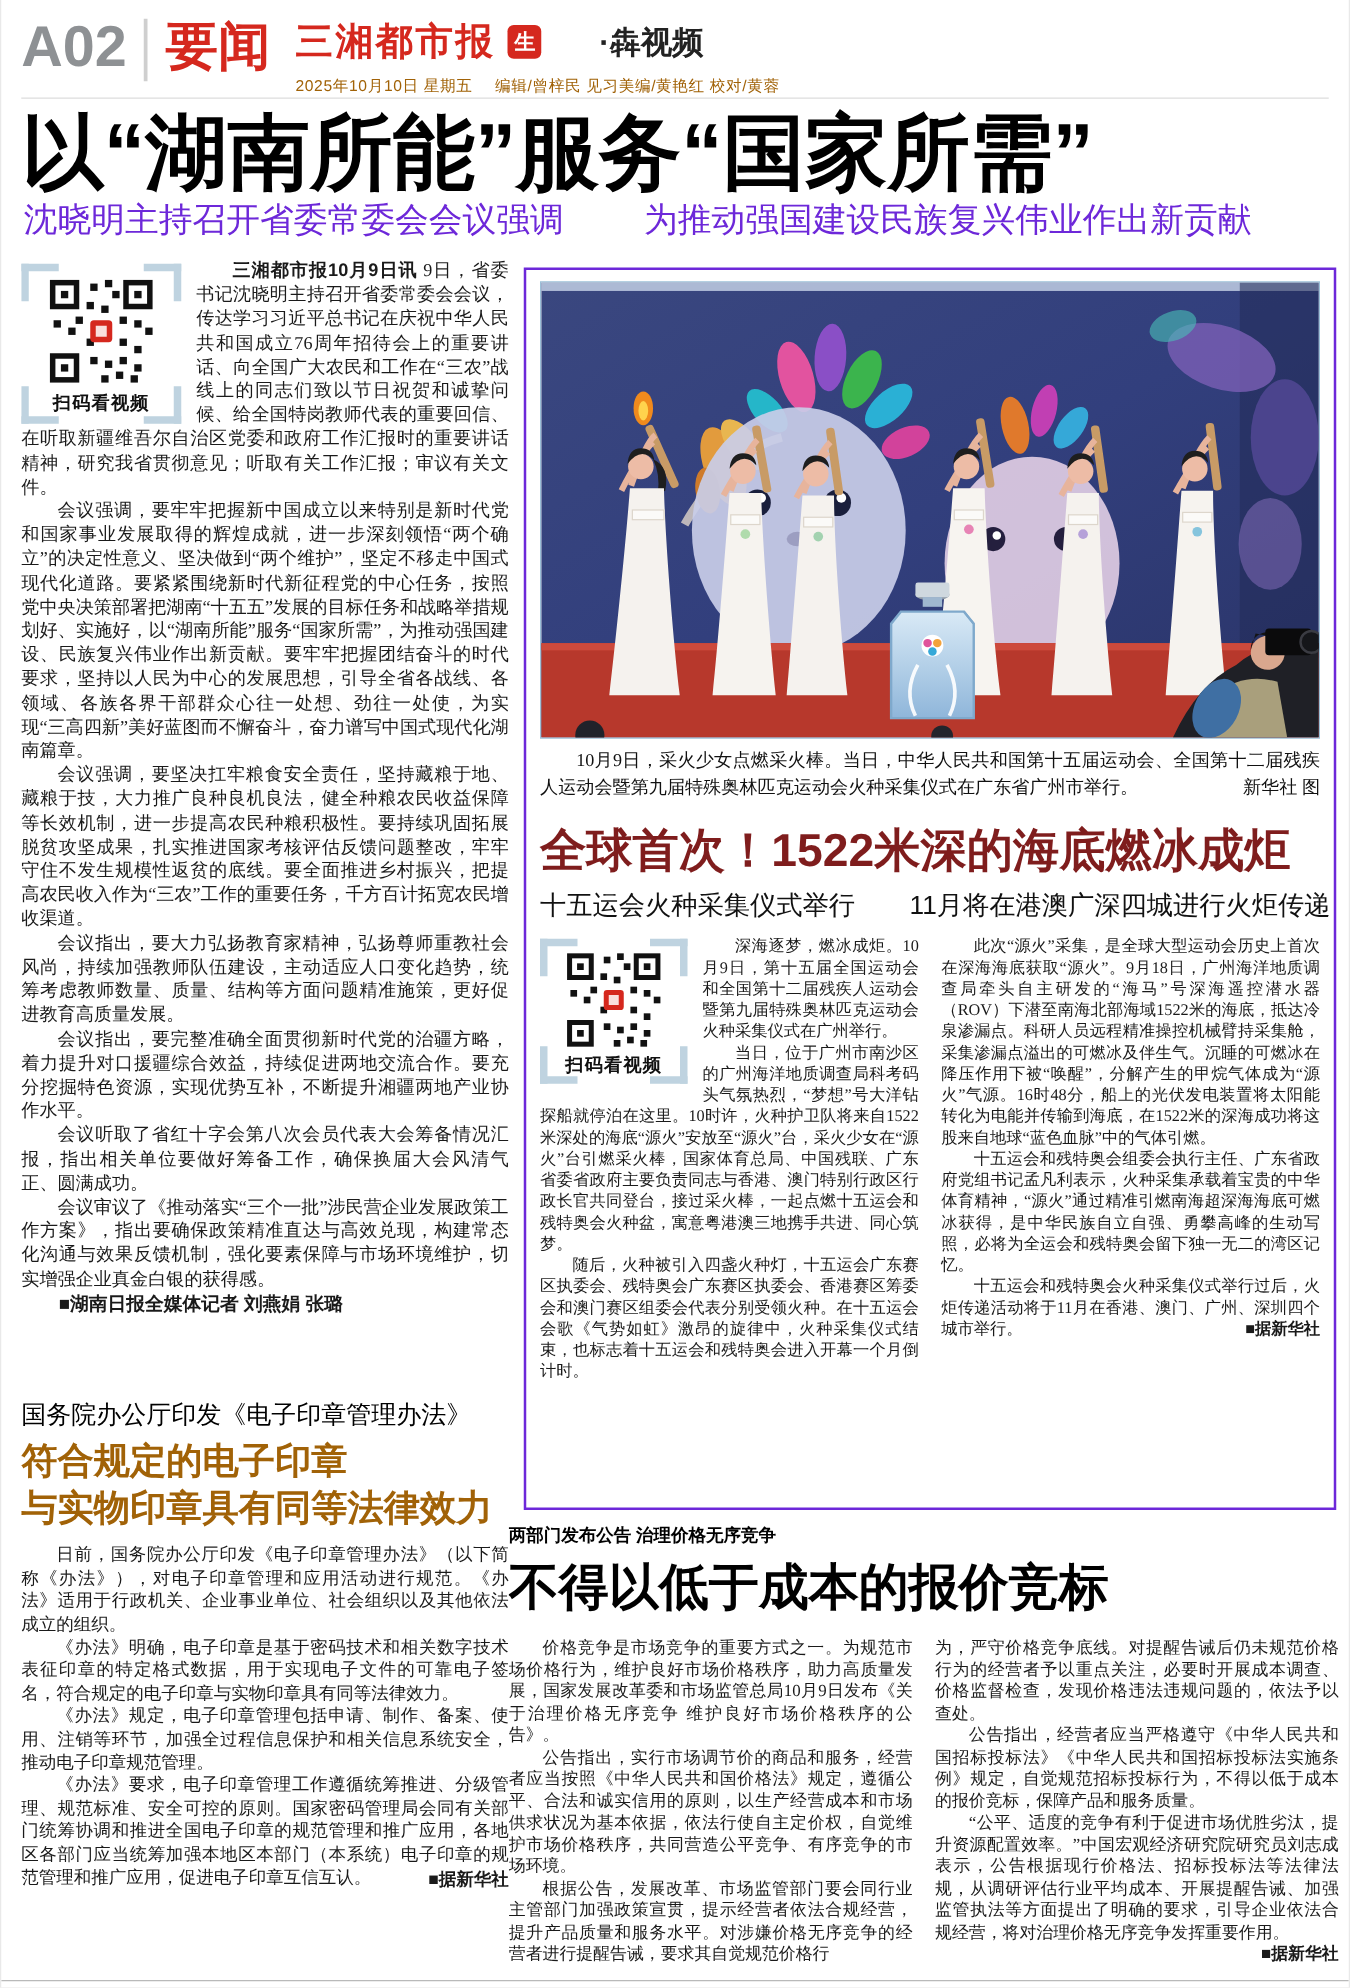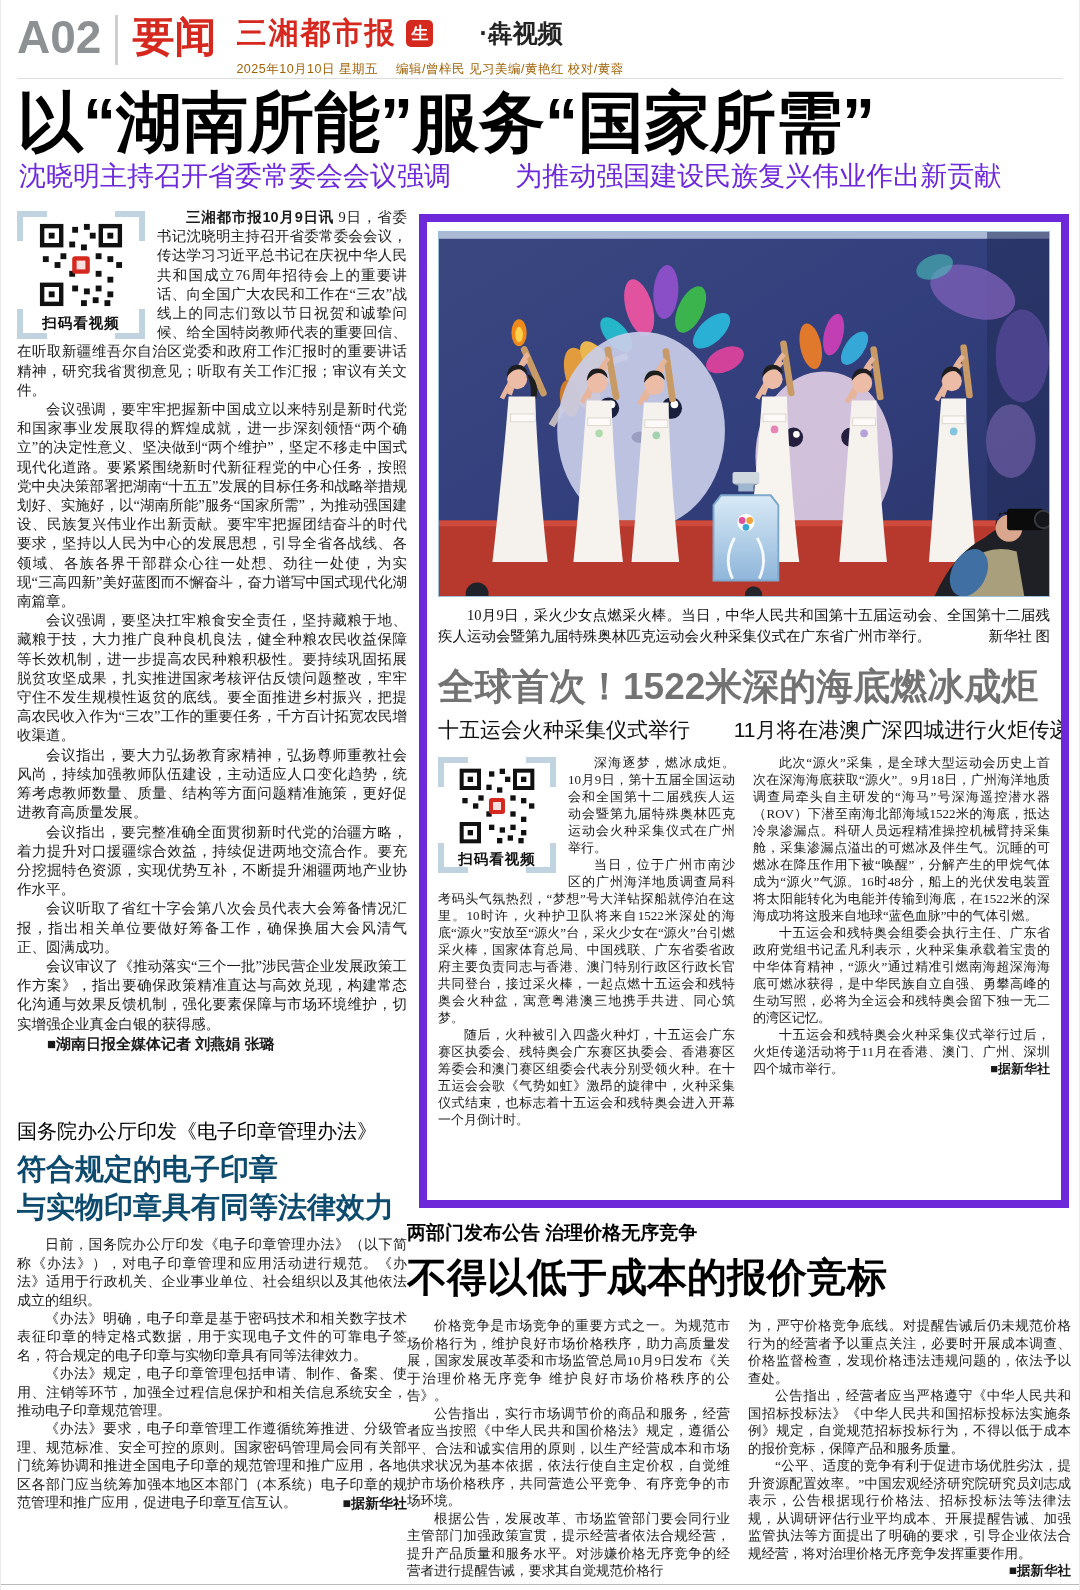--- a/index.html
+++ b/index.html
@@ -41,37 +41,37 @@
   .tl{left:0;top:0;border-left-width:6px;border-top-width:6px;}
   .tr{right:0;top:0;border-right-width:6px;border-top-width:6px;}
   .bl{left:0;bottom:0;border-left-width:6px;border-bottom-width:6px;}
   .br{right:0;bottom:0;border-right-width:6px;border-bottom-width:6px;}
   .qrf svg{width:88px;height:88px;display:block;margin:0 auto;}
   .qrf.sm svg{width:80px;height:80px;}
   .qlbl{font-size:14.5px;font-weight:700;margin-top:5px;font-family:"Liberation Sans",sans-serif;letter-spacing:1px;color:#111;}
   
   #seal-art{position:absolute;top:1118px;left:16px;width:390px;height:442px;overflow:hidden;}
   #seal-art .kicker{font-size:20px;color:#000;margin:0 0 6px 0;}
-  #seal-art h3{margin:0 0 10px 0;font-family:"Liberation Sans",sans-serif;font-size:29px;line-height:1.3;font-weight:900;color:#0c4a6e;}
+  #seal-art h3{margin:0 0 10px 0;font-family:"Liberation Sans",sans-serif;font-size:29px;line-height:1.3;font-weight:900;color:#a16207;}
   #seal-art .body{font-size:14px;line-height:18.4px;}
   
-  #photo-box{position:absolute;top:214px;left:418px;width:650px;height:994px;border:8px solid #6d28d9;
+  #photo-box{position:absolute;top:214px;left:418px;width:650px;height:994px;border:2px solid #6d28d9;
              box-sizing:border-box;padding:9px 11px;overflow:hidden;}
   #ceremony{width:100%;height:366px;display:block;border:1px solid #9cc0d8;box-sizing:border-box;}
   .caption{margin-top:8px;font-size:14.5px;line-height:21px;text-align:justify;text-indent:2em;color:#111;}
   .credit{float:right;padding-left:10px;font-weight:400;}
-  #deep-hl{margin:12px 0 4px 0;font-family:"Liberation Sans",sans-serif;font-size:37px;font-weight:900;color:#737373;white-space:nowrap;}
+  #deep-hl{margin:12px 0 4px 0;font-family:"Liberation Sans",sans-serif;font-size:37px;font-weight:900;color:#7f1d1d;white-space:nowrap;}
   #deep-sub{font-family:"Liberation Sans",sans-serif;font-size:21px;color:#111;margin-bottom:10px;white-space:nowrap;font-weight:500;}
   #deep-sub .s1{margin-right:1.8em;}
   .cols{display:flex;gap:18px;}
   .col{flex:1;min-width:0;}
   #photo-box .col{font-size:13px;line-height:17px;}
   
   #price-art{position:absolute;top:1220px;left:406px;width:664px;height:364px;overflow:hidden;}
-  #price-art .kicker{font-family:"Liberation Sans",sans-serif;font-size:19px;font-weight:600;color:#000;margin:0 0 4px 0;}
+  #price-art .kicker{font-family:"Liberation Sans",sans-serif;font-size:14px;font-weight:600;color:#000;margin:0 0 4px 0;}
   #price-art h3{margin:0 0 12px 0;font-family:"Liberation Sans",sans-serif;font-size:40px;font-weight:900;color:#000;}
   #price-art .col{font-size:13.5px;line-height:17.5px;}
   
   #bottom-rule{position:absolute;left:0;right:0;top:1584px;height:1px;background:#b9b9b9;}
 </style>
 </head>
 <body>
 
 <div id="page">
 

